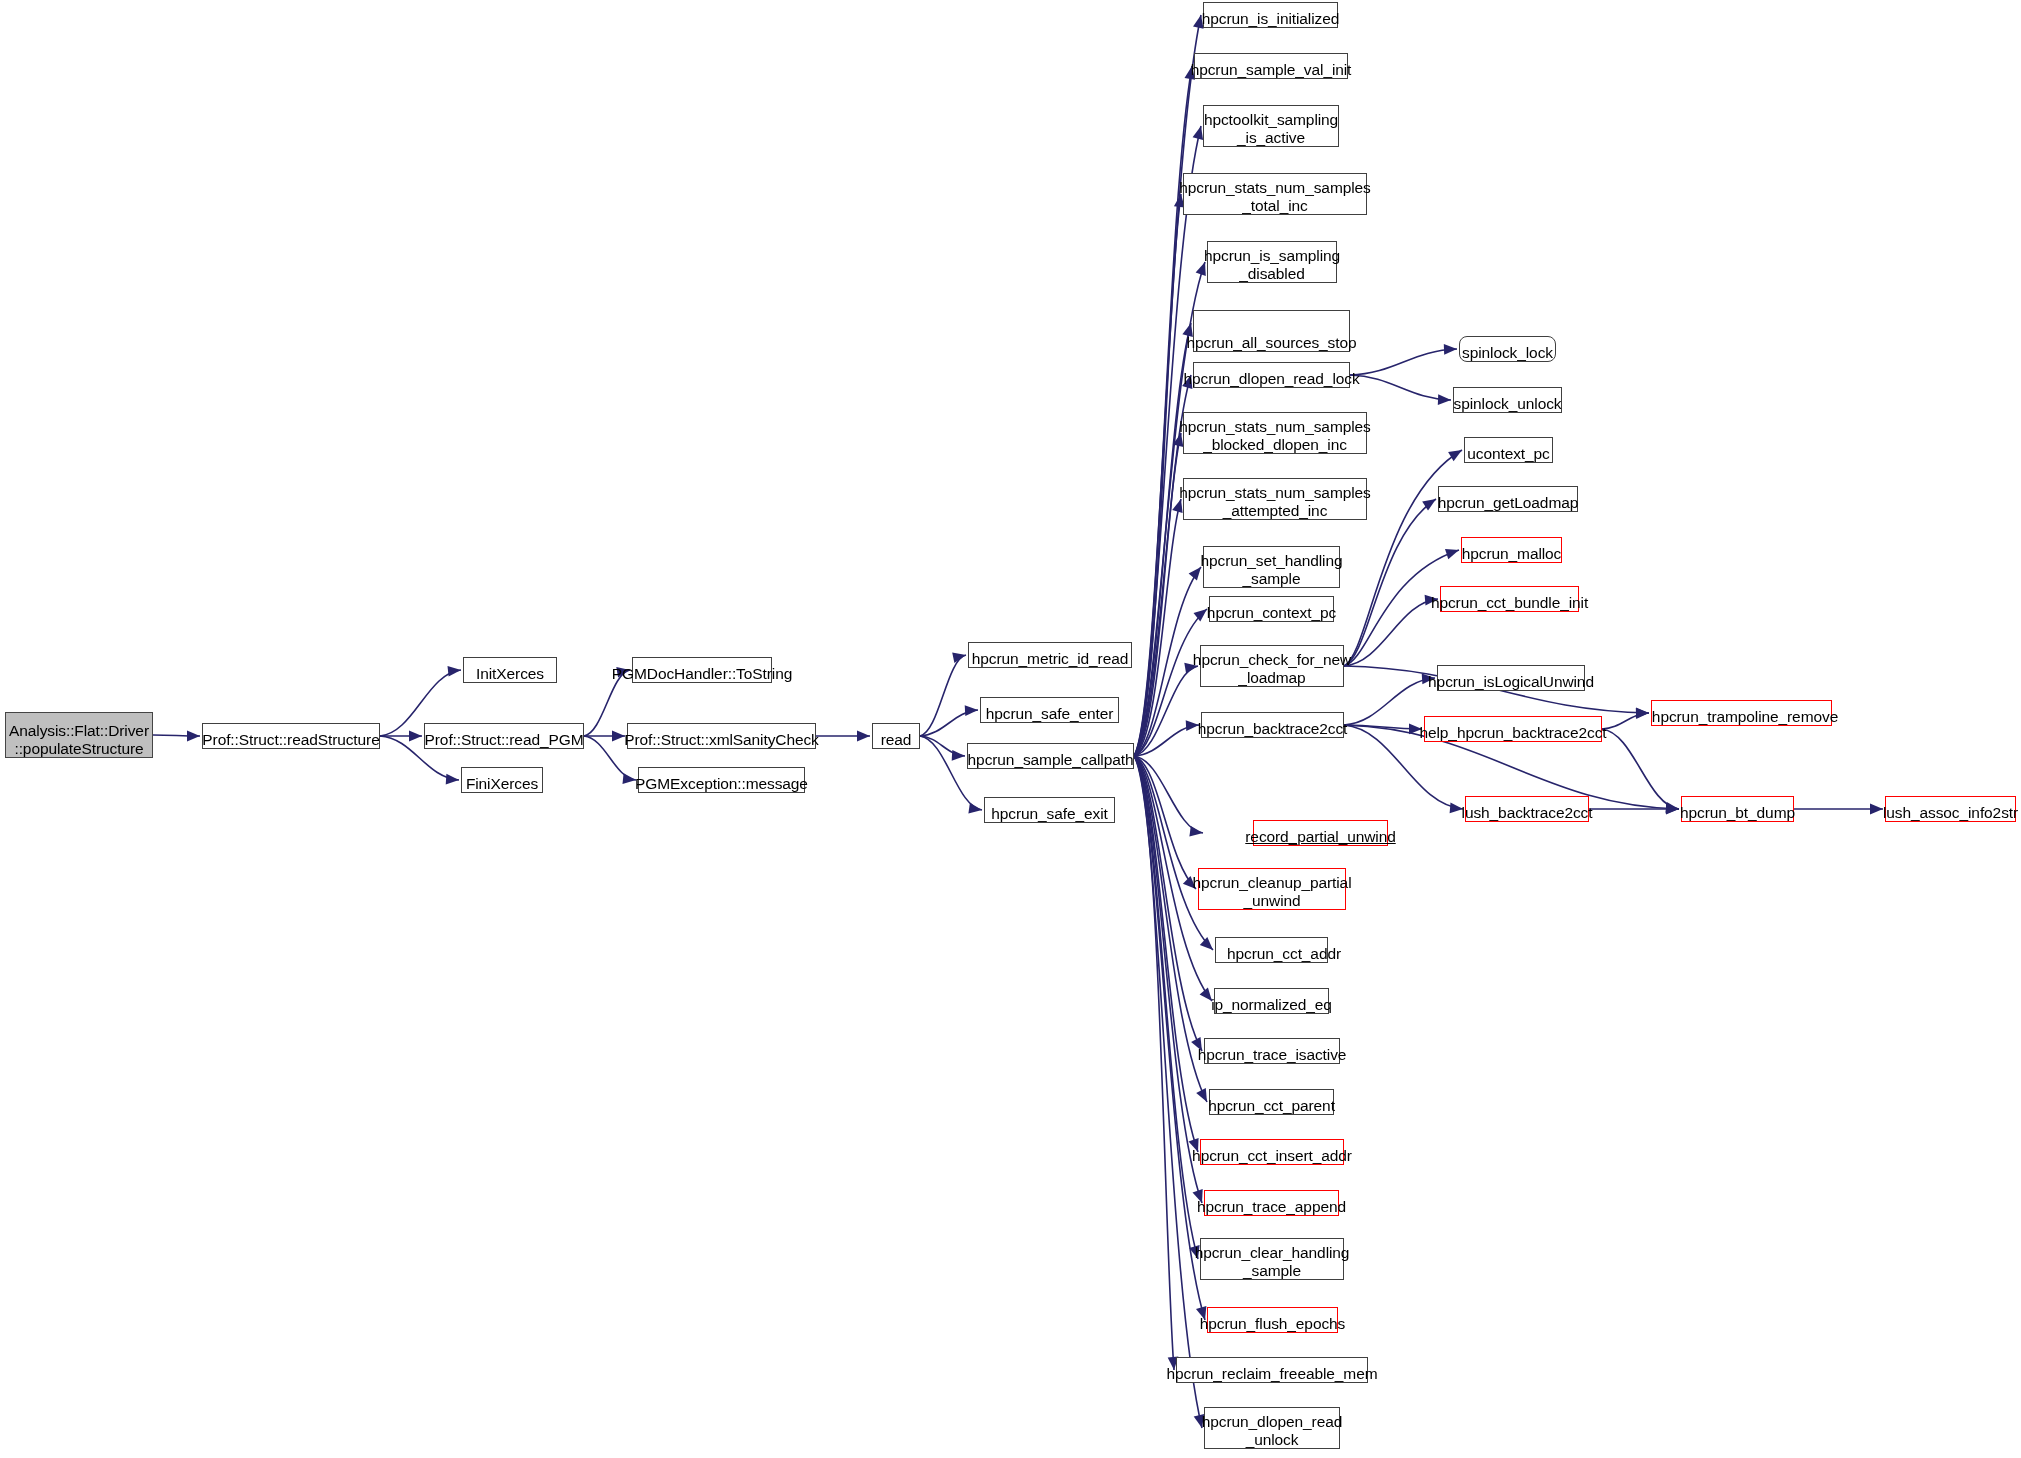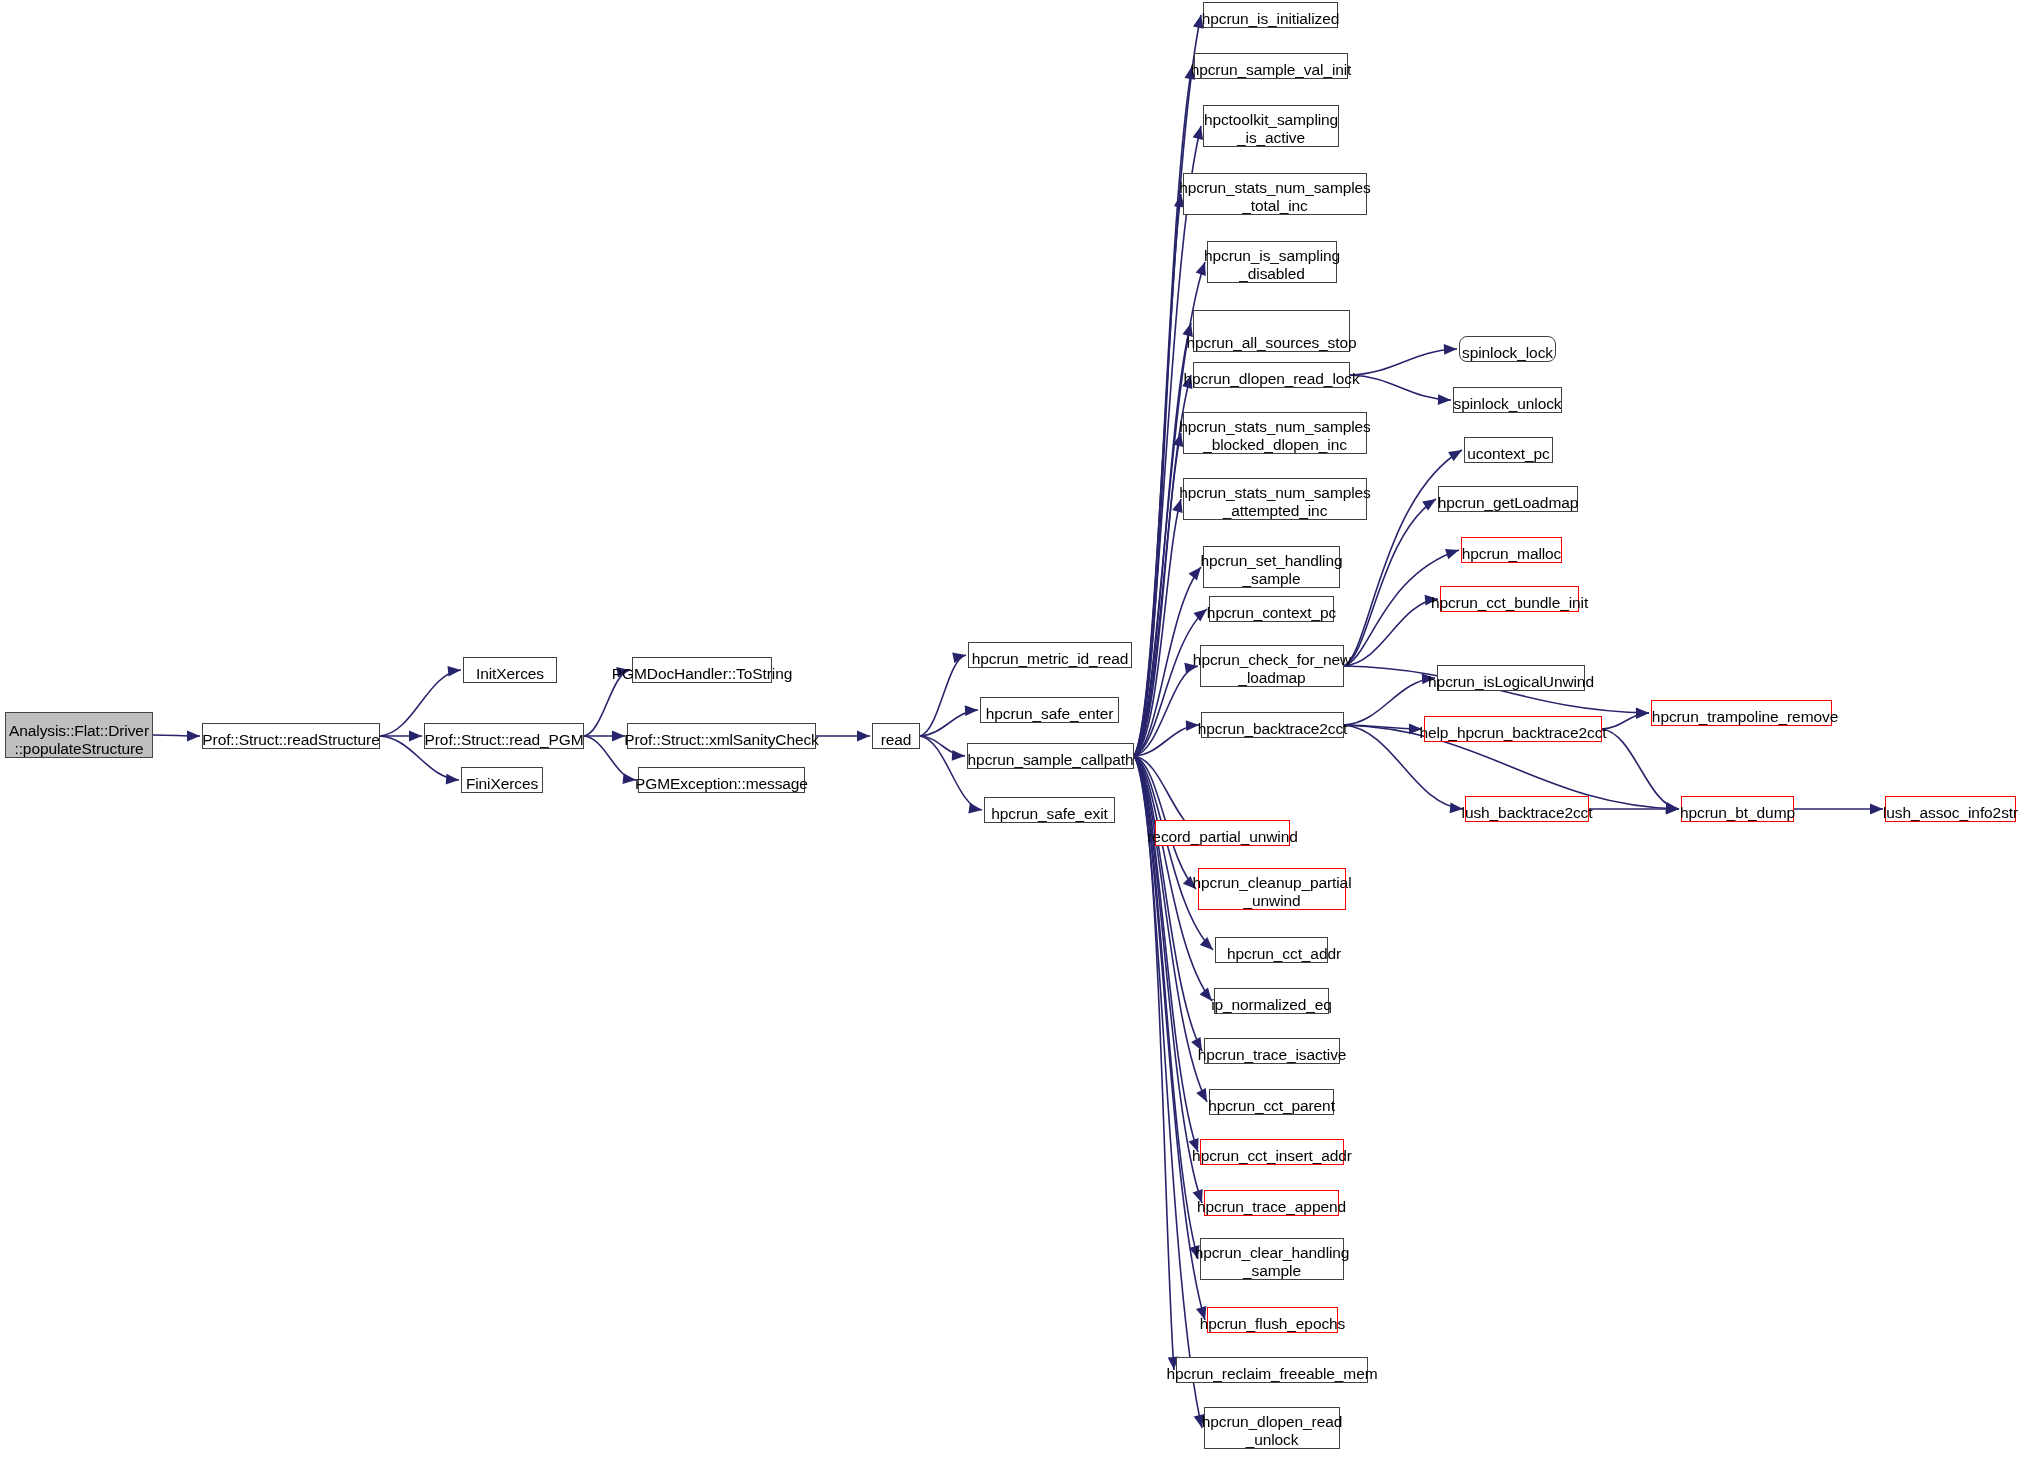--- a/index.html
+++ b/index.html
@@ -207,21 +207,21 @@
       <div class="node" style="left: 1209px; top: 596px; width: 125px; height: 26px;">
         <span class="lbl">hpcrun_context_pc</span>
       </div>
       <div class="node" style="left: 1200px; top: 645px; width: 144px; height: 42px;">
         <span class="lbl">hpcrun_check_for_new
 _loadmap</span>
       </div>
       <div class="node" style="left: 1201px; top: 712px; width: 143px; height: 26px;">
         <span class="lbl">hpcrun_backtrace2cct</span>
       </div>
-      <div class="node red" style="left: 1155px; top: 820px; width: 135px; height: 26px;">
+      <div class="node red" style="left: 1253px; top: 820px; width: 135px; height: 26px; text-decoration: underline;">
         <span class="lbl">record_partial_unwind</span>
       </div>
       <div class="node red" style="left: 1198px; top: 868px; width: 148px; height: 42px;">
         <span class="lbl">hpcrun_cleanup_partial
 _unwind</span>
       </div>
       <div class="node" style="left: 1215px; top: 937px; width: 113px; height: 26px; padding-left: 25px;">
         <span class="lbl">hpcrun_cct_addr</span>
       </div>
       <div class="node" style="left: 1214px; top: 988px; width: 115px; height: 26px;">

